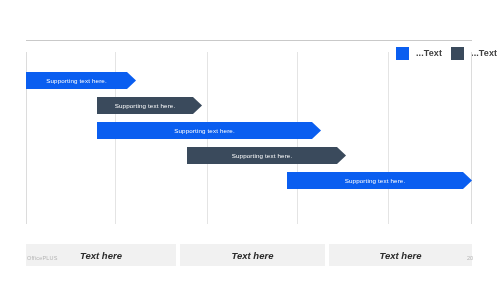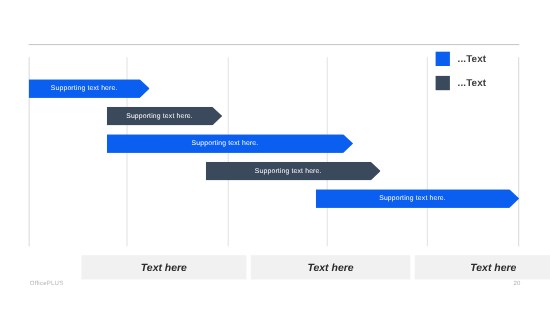--- a/index.html
+++ b/index.html
@@ -32,21 +32,21 @@
     height: 1px;
     background: #c9c9c9;
   }
 
   
   .legend {
     position: absolute;
     left: 396px;
     top: 47px;
     display: flex;
-    flex-direction: column;
+    flex-direction: row;
     gap: 9px;
   }
   .legend-row {
     display: flex;
     align-items: center;
     gap: 7px;
     height: 13px;
   }
   .legend-swatch {
     width: 13px;
@@ -109,27 +109,26 @@
   }
 
   
   .cat-band {
     position: absolute;
     top: 228px;
     height: 22px;
   }
   .cat-seg {
     position: absolute;
-    top: 4px;
+    top: 16px;
     height: 22px;
     background: #f1f1f1;
     display: flex;
     align-items: center;
     justify-content: center;
-    margin-left: 48px;
   }
   .cat-label {
     font-size: 9.5px;
     font-weight: bold;
     font-style: italic;
     color: #2b2b2b;
     white-space: nowrap;
   }
 
   

